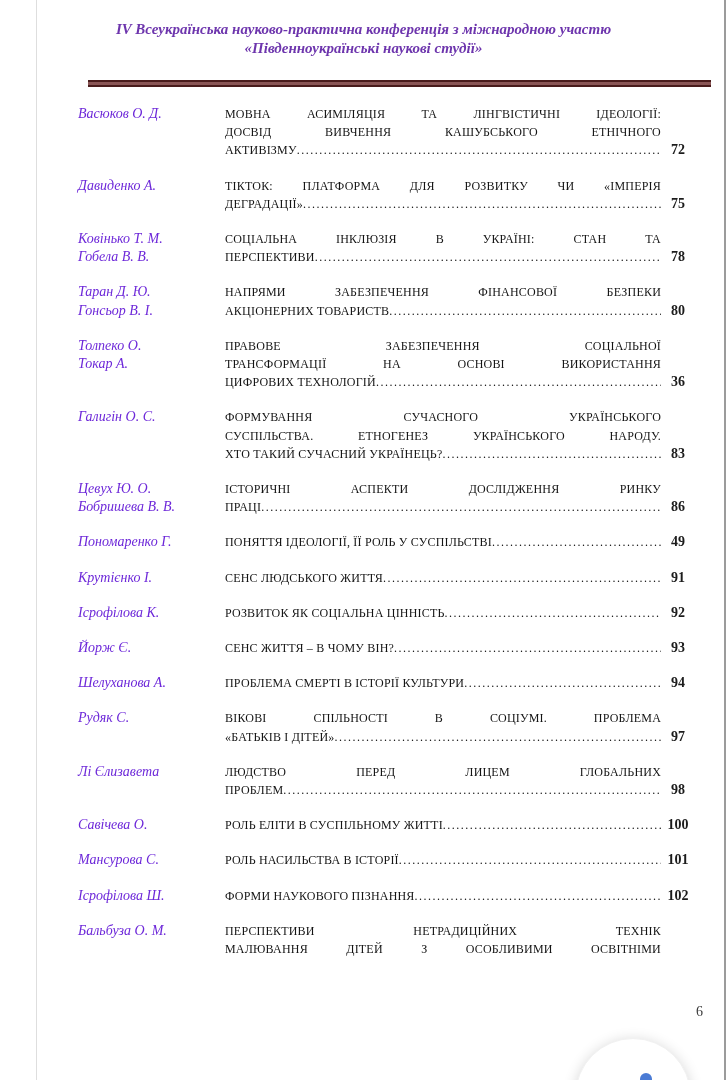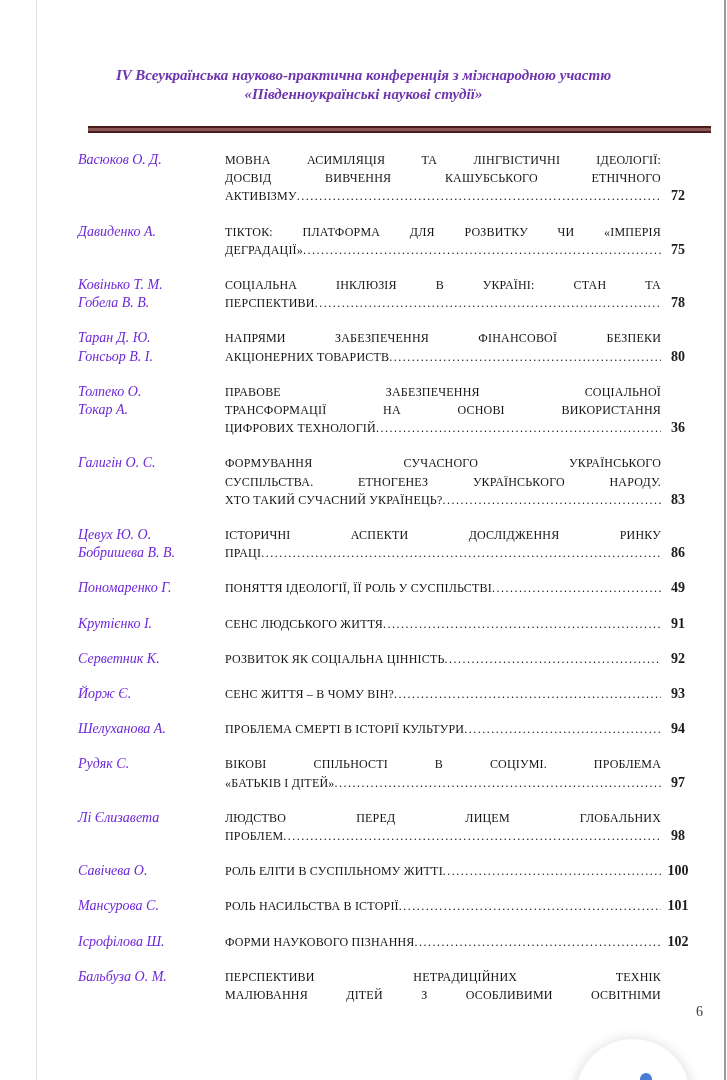--- a/index.html
+++ b/index.html
@@ -10,21 +10,21 @@
   }
   .edge-left {
     position:absolute; left:36px; top:0; width:1px; height:1080px;
     background:#dedede;
   }
   .edge-right {
     position:absolute; left:724px; top:0; width:2px; height:1080px;
     background:#9b9b9b;
   }
   .header {
-    padding-top:66px; text-align:center;
+    padding-top:20px; text-align:center;
     font-style:italic; font-weight:bold;
     font-size:15px; line-height:19px;
     color:#6d35ad;
   }
   .rule {
     height:7px; width:623px; margin:22px 0 0 88px;
     background:linear-gradient(to bottom,
       #4a1c1c 0px, #4a1c1c 2px,
       #8a5656 2px, #8a5656 5px,
       #4a1c1c 5px, #4a1c1c 7px);
@@ -202,21 +202,21 @@
         <div class="title">
           <div class="line last">
             <span class="t">СЕНС ЛЮДСЬКОГО ЖИТТЯ</span>
             <span class="leader"></span>
           </div>
         </div>
         <div class="pagenum">91</div>
       </div>
       <div class="entry">
         <div class="authors">
-          <div>Серветник К.</div>
+          <div>Ісрофілова К.</div>
         </div>
         <div class="title">
           <div class="line last">
             <span class="t">РОЗВИТОК ЯК СОЦІАЛЬНА ЦІННІСТЬ</span>
             <span class="leader"></span>
           </div>
         </div>
         <div class="pagenum">92</div>
       </div>
       <div class="entry">

